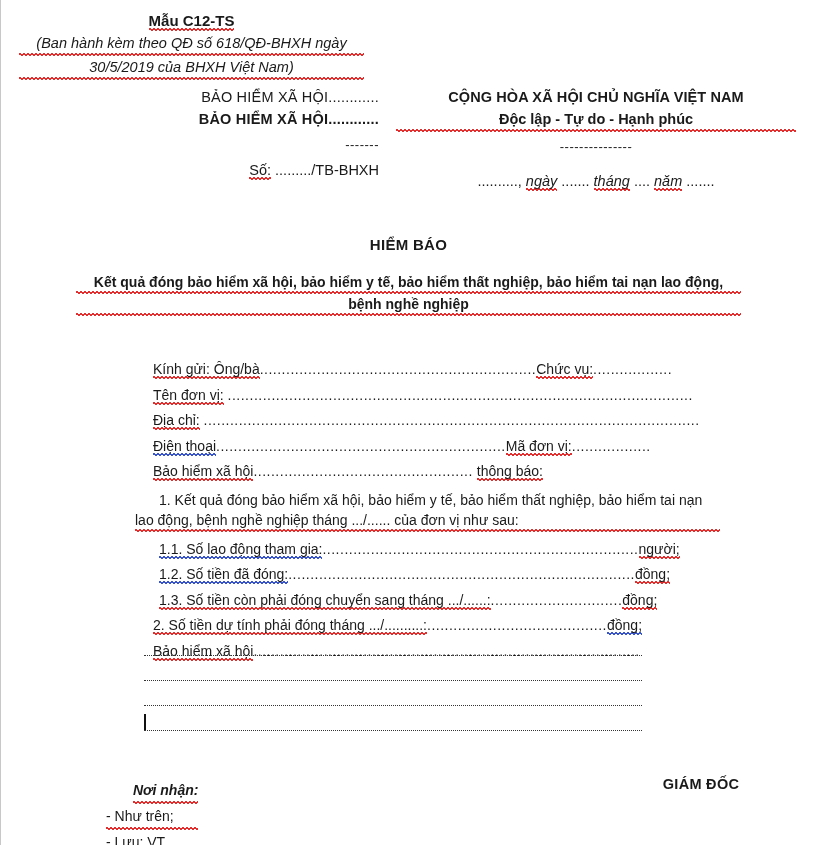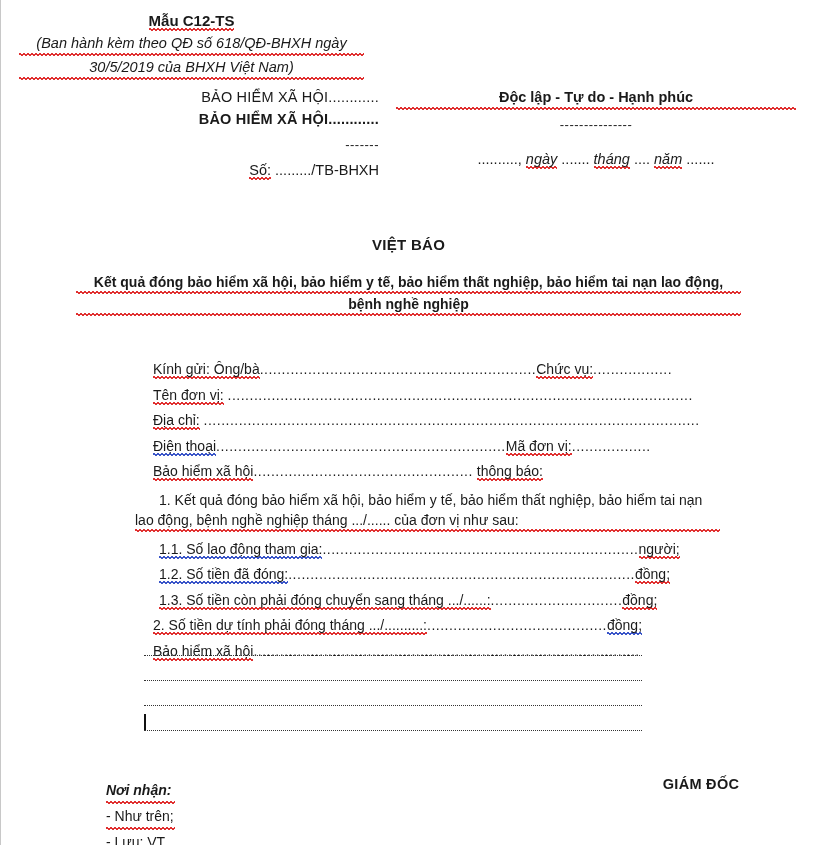--- a/index.html
+++ b/index.html
@@ -160,20 +160,21 @@
   .footer-left {
     position: absolute;
     left: 105px;
     top: 778px;
     font-size: 14px;
     line-height: 24px;
   }
   .footer-left .nn {
     font-weight: bold;
     font-style: italic;
+    margin-left: 27px;
   }
   .footer-right {
     position: absolute;
     left: 600px;
     top: 776px;
     width: 200px;
     text-align: center;
     font-weight: bold;
     font-size: 14.5px;
     letter-spacing: .3px;
@@ -196,34 +197,35 @@
     <div class="l1">BẢO HIỂM XÃ HỘI............</div>
     <div class="l2">BẢO HIỂM XÃ HỘI............</div>
     <div class="dash">-------</div>
     <div class="num">
       <span class="sp">Số:</span>
       <span>........./TB-BHXH</span>
     </div>
   </div>
 
   <div class="hdr-right">
+    <div class="r1">CỘNG HÒA XÃ HỘI CHỦ NGHĨA VIỆT NAM</div>
     <div class="r2 sp">Độc lập - Tự do - Hạnh phúc</div>
     <div class="dash">---------------</div>
     <div class="date">
       <span class="plain">..........,</span>
       <span class="sp">ngày</span>
       <span class="plain">.......</span>
       <span class="sp">tháng</span>
       <span class="plain">....</span>
       <span class="sp">năm</span>
       <span class="plain">.......</span>
     </div>
   </div>
 
-  <div class="title">VIỆT BÁO</div>
+  <div class="title">HIỂM BÁO</div>
   <div class="subtitle">
     <div class="sp">Kết quả đóng bảo hiểm xã hội, bảo hiểm y tế, bảo hiểm thất nghiệp, bảo hiểm tai nạn lao động,</div>
     <div class="sp">bệnh nghề nghiệp</div>
   </div>
 
   <div class="body-block">
 
     <div class="row">
       <span class="sp">Kính gửi: Ông/bà</span><span class="dots">...............................................................</span><span class="sp">Chức vụ:</span><span class="dots">..................</span>
     </div>

